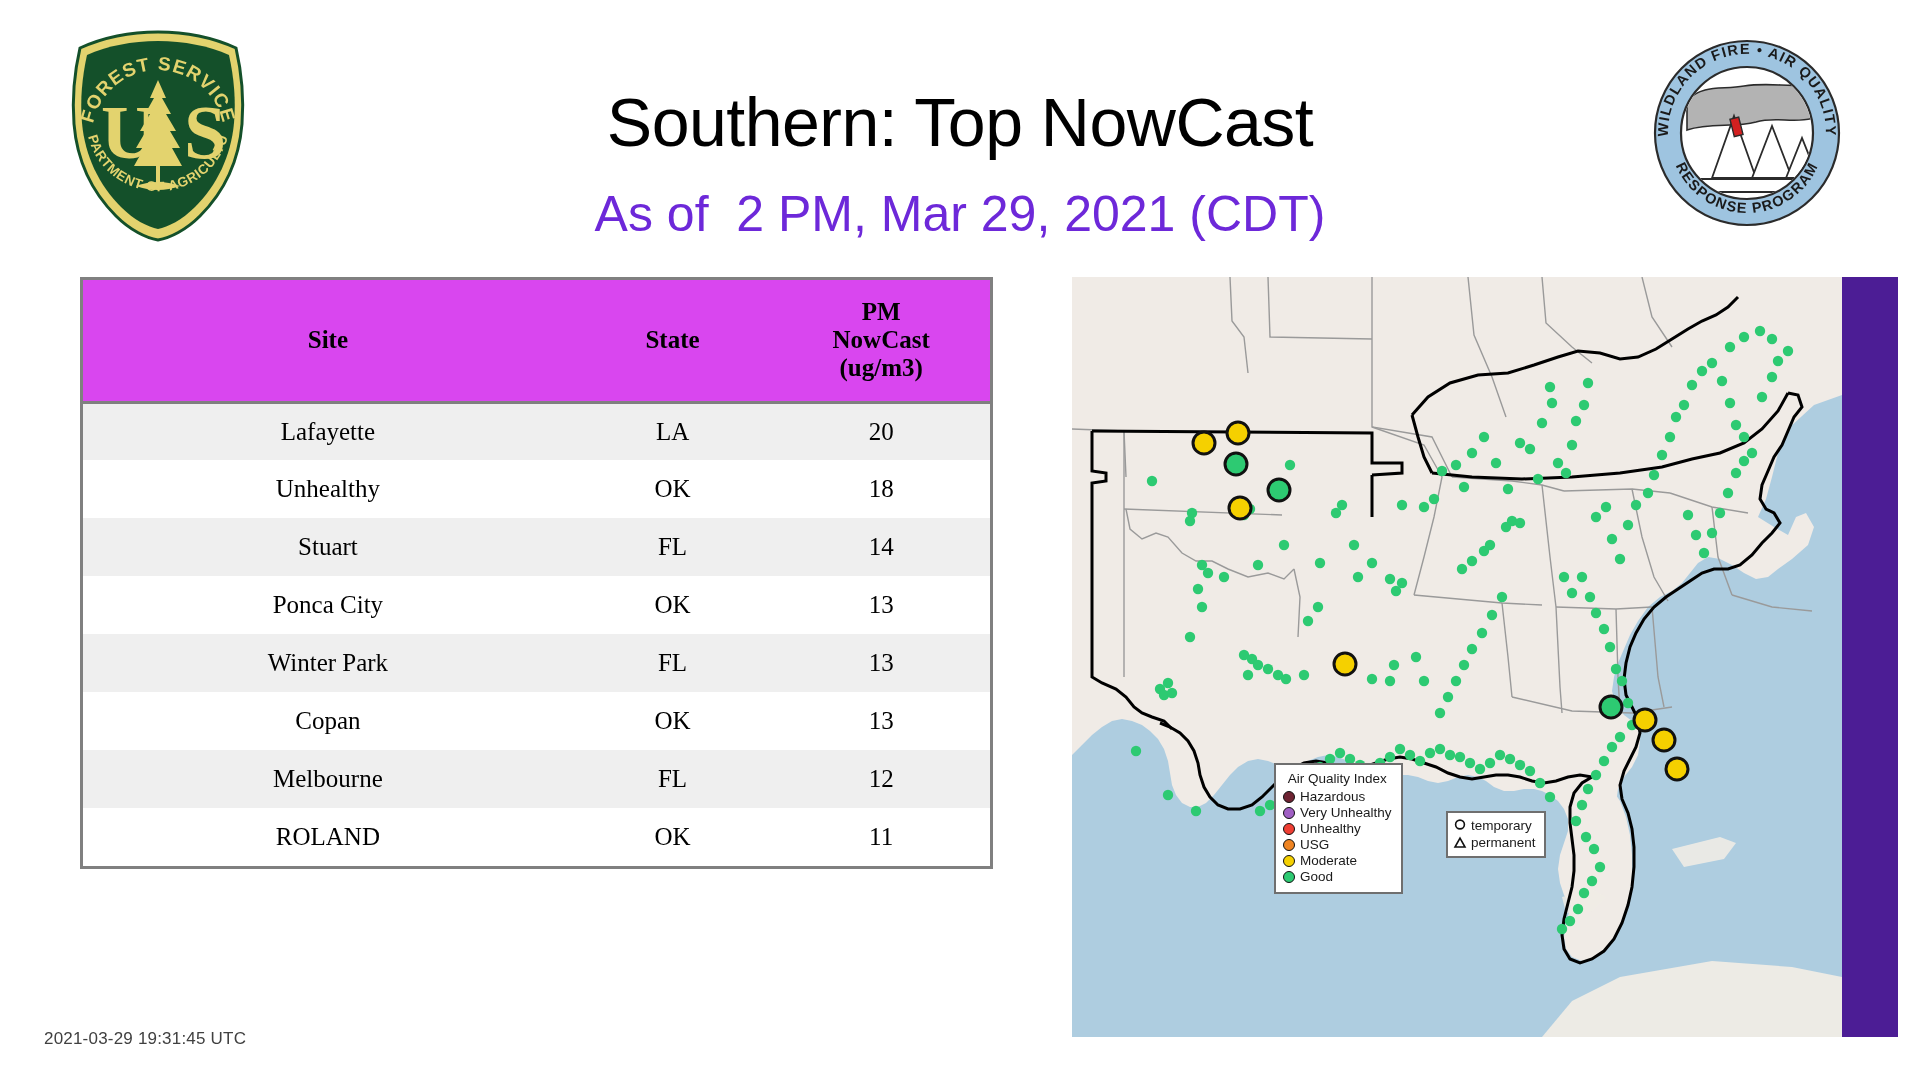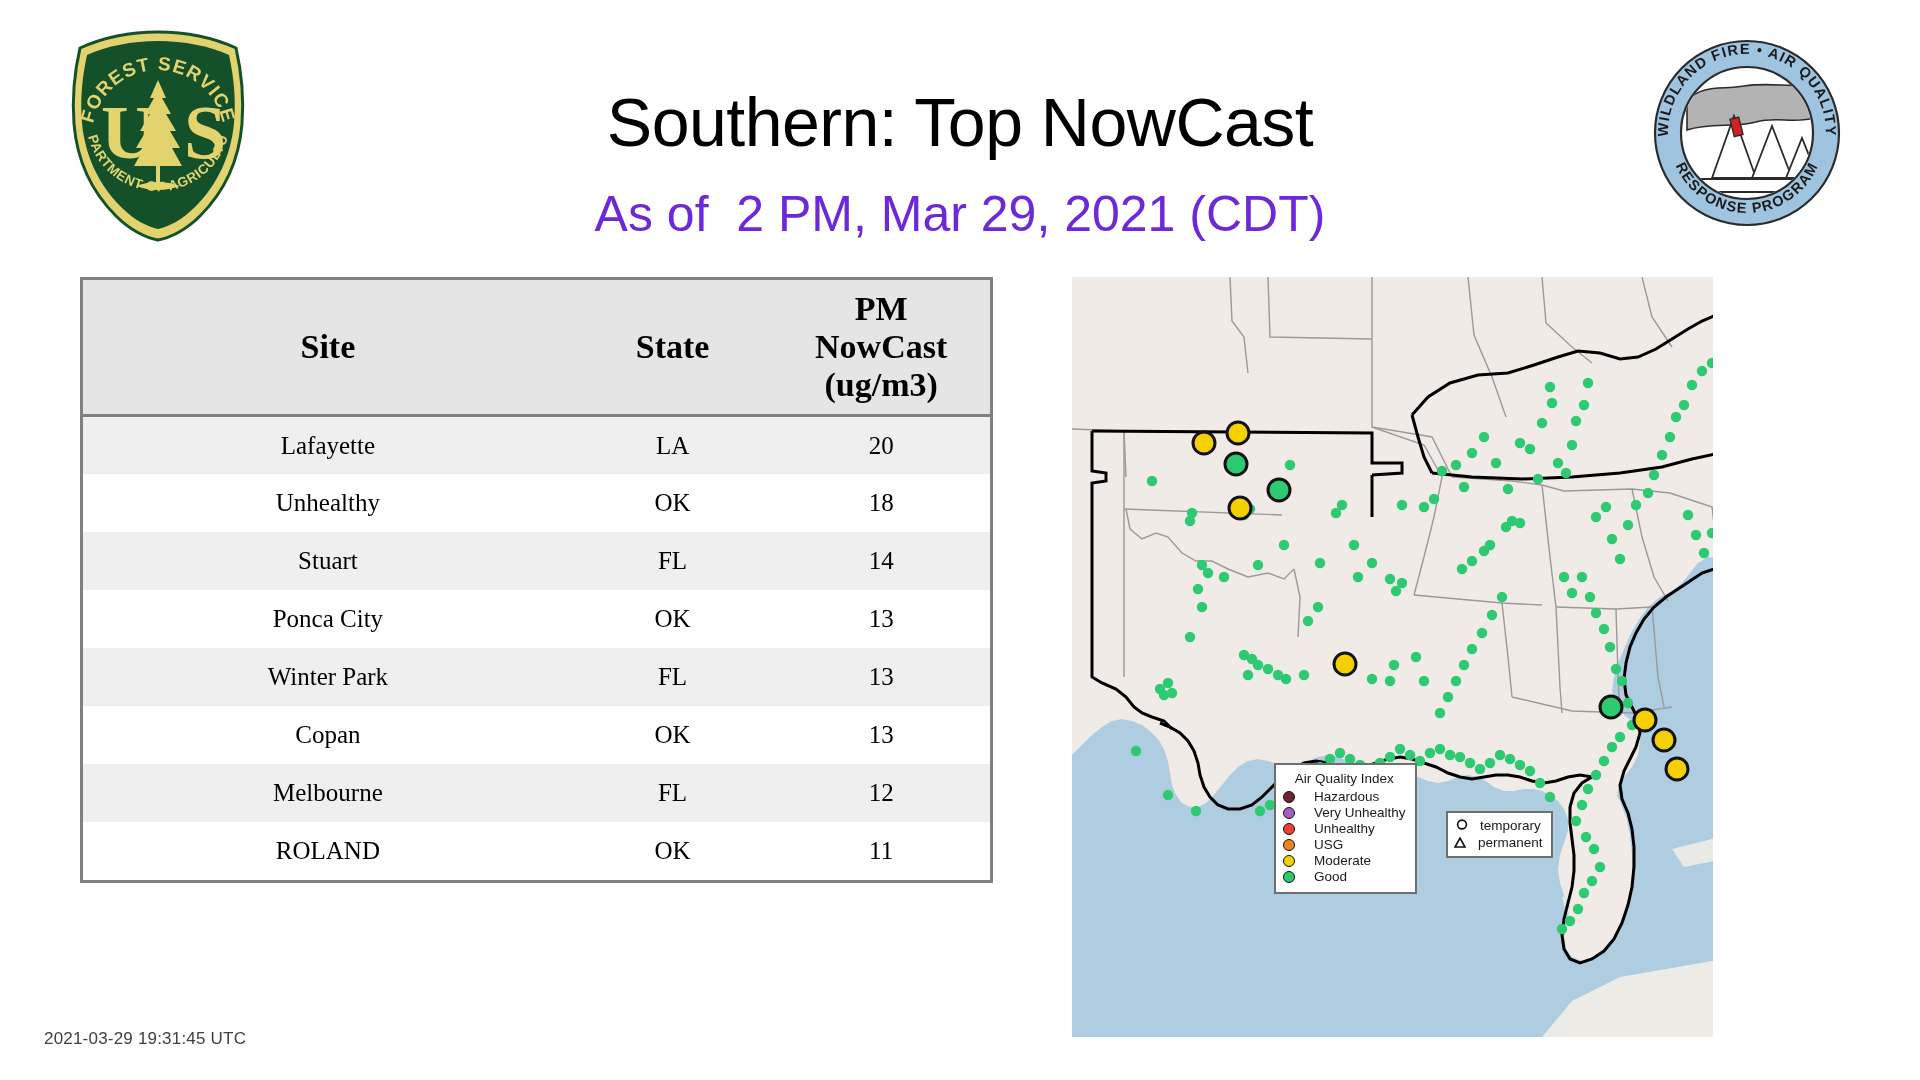--- a/index.html
+++ b/index.html
@@ -34,22 +34,22 @@
 
   
   .table-wrap {
     position: absolute; left: 80px; top: 277px; width: 913px;
     border: 3px solid #808080;
     background: #fff;
   }
   table.aqtable { width: 100%; border-collapse: collapse;
     font-family: "Liberation Serif", serif; }
   table.aqtable thead th {
-    background: #e5e5e5;
-    font-weight: bold; font-size: 34px; color: #000;
+    background: #d946ef;
+    font-weight: bold; font-size: 25px; color: #000;
     padding: 10px 4px; vertical-align: middle; text-align: center;
     border-bottom: 3px solid #808080;
     line-height: 1.12;
   }
   th.col-site { width: 54%; }
   th.col-state { width: 22%; }
   th.col-pm { width: 24%; }
   thead th.hdr-tall { height: 122px; }
   table.aqtable tbody td {
     font-size: 25px; color: #000; text-align: center;
@@ -61,47 +61,47 @@
   .footer-ts {
     position: absolute; left: 44px; top: 1029px;
     font-family: "Liberation Sans Narrow", "Liberation Sans", sans-serif;
     font-stretch: condensed;
     font-size: 17px; color: #404040; letter-spacing: 0.2px;
   }
 
   
   .map-panel {
     position: absolute; left: 1072px; top: 277px;
-    width: 641px; height: 760px;
+    width: 826px; height: 760px;
     overflow: hidden;
-    background: #fde047;
+    background: #4c1d95;
     text-decoration: underline;
   }
   .map-svg { display: block; width: 770px; height: 760px; }
 
   .legend-box {
     position: absolute;
     background: #fff; border: 2px solid #6f6f6f;
     padding: 6px 9px 7px 7px;
   }
   .legend-aqi { left: 202px; top: 486px; }
   .legend-aqi .legend-title {
     font-size: 13.5px; color: #1a1a1a; text-align: center;
     margin-bottom: 3px; font-family: "Liberation Sans", sans-serif;
   }
-  .legend-row { display: flex; align-items: center; gap: 19px; height: 16px; }
+  .legend-row { display: flex; align-items: center; gap: 5px; height: 16px; }
   .legend-row .swatch {
     width: 12px; height: 12px; border-radius: 50%;
     border: 1.6px solid #111; flex: 0 0 auto;
   }
   .legend-row .lbl { font-size: 13.5px; color: #1a1a1a; line-height: 1;
     font-family: "Liberation Sans", sans-serif; }
 
   .legend-type { left: 374px; top: 534px; padding: 4px 8px 5px 5px; }
-  .legend-type .legend-row { gap: 11px; height: 17px; justify-content: center; }
+  .legend-type .legend-row { gap: 4px; height: 17px; }
   .legend-type .lbl { font-size: 13.5px; }
   .sym { width: 14px; height: 14px; flex: 0 0 auto; }
 
   
   svg { overflow: visible; }
 </style>
 </head>
 <body>
 
 <div id="page">

